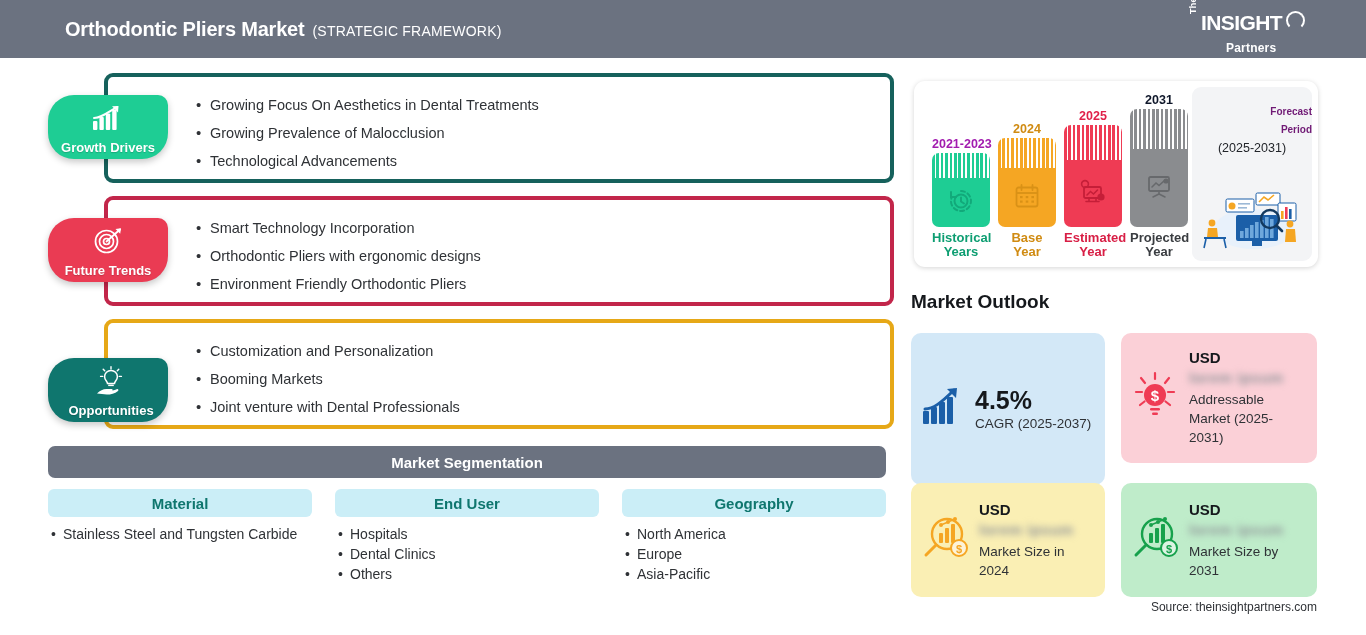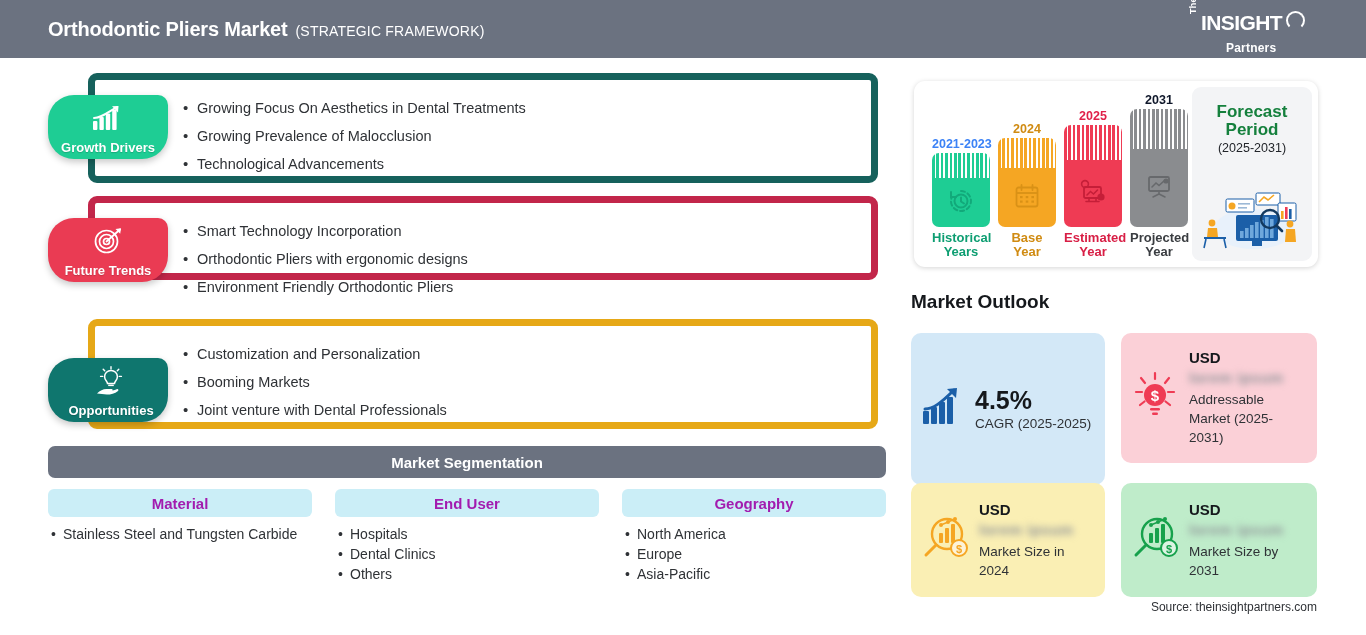--- a/index.html
+++ b/index.html
@@ -7,21 +7,21 @@
     width: 1366px; height: 635px;
     background: #ffffff;
     font-family: "Liberation Sans", sans-serif;
     overflow: hidden;
     position: relative;
   }
   
   .header {
     position: absolute; left: 0; top: 0; width: 1366px; height: 58px;
     background: #6b7280;
-    display: flex; align-items: center;
+    display: flex; align-items: center; padding-left: 17px;
   }
   .header-title {
     margin-left: 48px; color: #ffffff; font-size: 20px; font-weight: bold;
     letter-spacing: -0.2px;
   }
   .header-sub {
     color: #ffffff; font-size: 14px; font-weight: normal; margin-left: 8px;
     letter-spacing: 0.2px;
   }
   .logo {
@@ -41,26 +41,26 @@
     position: absolute; left: 38px; top: 31px; font-size: 12px; font-weight: bold;
     letter-spacing: 0.2px;
   }
   .logo-arc {
     position: absolute; left: 98px; top: 1px; width: 19px; height: 19px;
     border: 2.5px solid #ffffff; border-radius: 50%; border-bottom-color: transparent;
   }
 
   
   .pillar {
-    position: absolute; left: 88px; width: 790px;
-    border: 7px solid #eab308; border-radius: 9px;
+    position: absolute; left: 104px; width: 790px;
+    border: 4px solid #eab308; border-radius: 9px;
     background: #ffffff;
   }
   .pillar.p1 { top: 73px;  height: 110px; border-color: #16615c; }
-  .pillar.p2 { top: 196px; height: 84px; border-color: #c2264a; }
+  .pillar.p2 { top: 196px; height: 110px; border-color: #c2264a; }
   .pillar.p3 { top: 319px; height: 110px; border-color: #e6a817; }
 
   .pillar-list { padding: 14px 0 0 88px; }
   .pillar-list li {
     list-style: none; font-size: 14.5px; color: #2f3236; line-height: 28px;
     position: relative; padding-left: 14px;
   }
   .pillar-list li::before {
     content: "•"; position: absolute; left: 0; top: 0; color: #2f3236; font-size: 15px;
   }
@@ -90,21 +90,21 @@
     color: #ffffff; font-size: 15px; font-weight: bold;
   }
   .seg-cols { position: absolute; left: 48px; top: 489px; width: 838px; }
   .seg-col { position: absolute; top: 0; }
   .seg-col.c1 { left: 0px;   width: 264px; }
   .seg-col.c2 { left: 287px; width: 264px; }
   .seg-col.c3 { left: 574px; width: 264px; }
   .seg-title {
     height: 28px; background: #cbeef7; border-radius: 6px;
     display: flex; align-items: center; justify-content: center;
-    font-size: 15px; font-weight: bold; color: #a21caf;
+    font-size: 15px; font-weight: bold; color: #0f766e;
   }
   .seg-items { margin-top: 7px; padding-left: 2px; }
   .seg-items li {
     list-style: none; font-size: 14px; color: #2f3236; line-height: 20px;
     position: relative; padding-left: 13px;
   }
   .seg-items li::before {
     content: "•"; position: absolute; left: 1px; top: 0; color: #2f3236;
   }
 
@@ -129,21 +129,21 @@
   .bar-solid { width: 100%; display: flex; align-items: center; justify-content: center; }
   .bar-label {
     text-align: center; font-size: 13px; font-weight: bold; line-height: 14px;
     margin-top: 4px;
   }
   .forecast {
     position: absolute; right: 6px; top: 6px; width: 120px; height: 174px;
     background: #f3f4f6; border-radius: 9px; padding-top: 16px;
   }
   .forecast-t {
-    text-align: center; font-size: 17px; font-weight: bold; color: #15803d; line-height: 18px;
+    text-align: right; font-size: 10px; font-weight: bold; color: #701a75; line-height: 18px;
   }
   .forecast-sub {
     text-align: center; font-size: 12.5px; color: #22252a; margin-top: 2px;
   }
   .forecast-art { position: absolute; left: 6px; bottom: 6px; }
 
   
   .outlook-title {
     position: absolute; left: 911px; top: 291px;
     font-size: 19px; font-weight: bold; color: #15181c;
@@ -276,21 +276,21 @@
       <li>North America</li>
       <li>Europe</li>
       <li>Asia-Pacific</li>
     </ul>
   </div>
 </div>
 
 <div class="timeline">
   <div class="bars" id="bars-host">
       <div class="barcol k0">
-        <div class="bar-year" style="color:#3b82f6">2021-2023</div>
+        <div class="bar-year" style="color:#a21caf">2021-2023</div>
         <div class="bar-body">
           <div class="bar-stripe" style="height:25px;background:repeating-linear-gradient(90deg,#1ecd94 0 2.6px,#ffffff 2.6px 4.4px);"></div>
           <div class="bar-solid" style="height:49px;background:#1ecd94;">
             <span style="opacity:.75"><svg width="26" height="26" viewBox="0 0 26 26">
                 <path d="M13 3 a10 10 0 1 1 -9.2 6" fill="none" stroke="#0e9e72" stroke-width="2" stroke-linecap="round" stroke-dasharray="4 3"></path>
                 <path d="M3 4 v5 h5" fill="none" stroke="#0e9e72" stroke-width="2" stroke-linecap="round"></path>
                 <circle cx="13" cy="13" r="6.5" fill="none" stroke="#0e9e72" stroke-width="2"></circle>
                 <path d="M13 9.5 v4 l3 2" fill="none" stroke="#0e9e72" stroke-width="2" stroke-linecap="round"></path>
               </svg></span>
           </div>
@@ -405,21 +405,21 @@
         <rect x="2" y="24" width="6" height="13" fill="#1b5fa8" rx="1"></rect>
         <rect x="10" y="20" width="6" height="17" fill="#1b5fa8" rx="1"></rect>
         <rect x="18" y="15" width="6" height="22" fill="#1b5fa8" rx="1"></rect>
         <rect x="26" y="10" width="6" height="27" fill="#1b5fa8" rx="1"></rect>
         <path d="M4 22 C12 22 20 16 33 3" stroke="#1b5fa8" stroke-width="3" fill="none" stroke-linecap="round"></path>
         <path d="M26 2 L36 1 L35 11 Z" fill="#1b5fa8"></path>
       </svg>
     </span>
     <div class="ocard-text">
       <div class="big-num">4.5%</div>
-      <div class="sub-txt">CAGR (2025-2025)</div>
+      <div class="sub-txt">CAGR (2025-2037)</div>
     </div>
   </div>
 </div>
 
 <div class="ocard o2">
   <div class="ocard-inner">
     <span class="ocard-icon">
       <svg width="48" height="52" viewBox="0 0 48 52">
         <g stroke="#ef3b54" stroke-width="2.2" stroke-linecap="round">
           <path d="M24 3 v6"></path>

